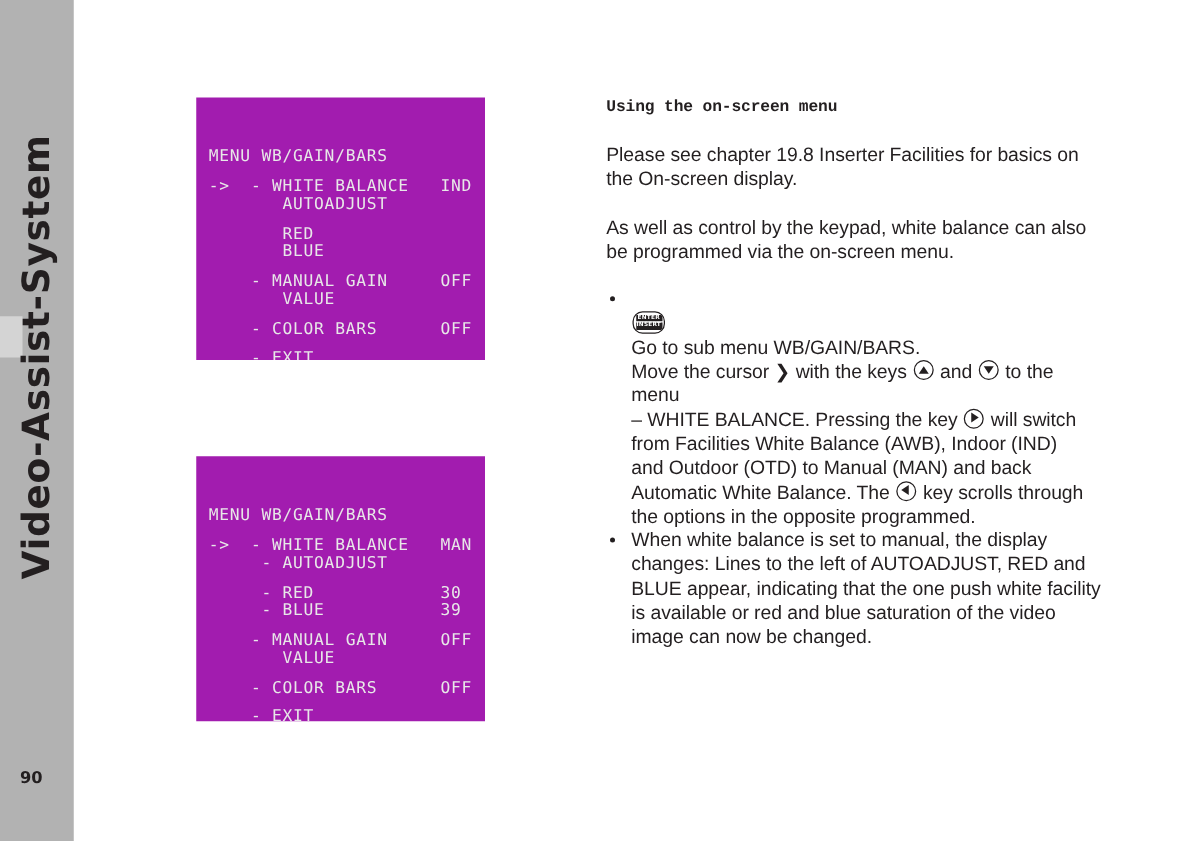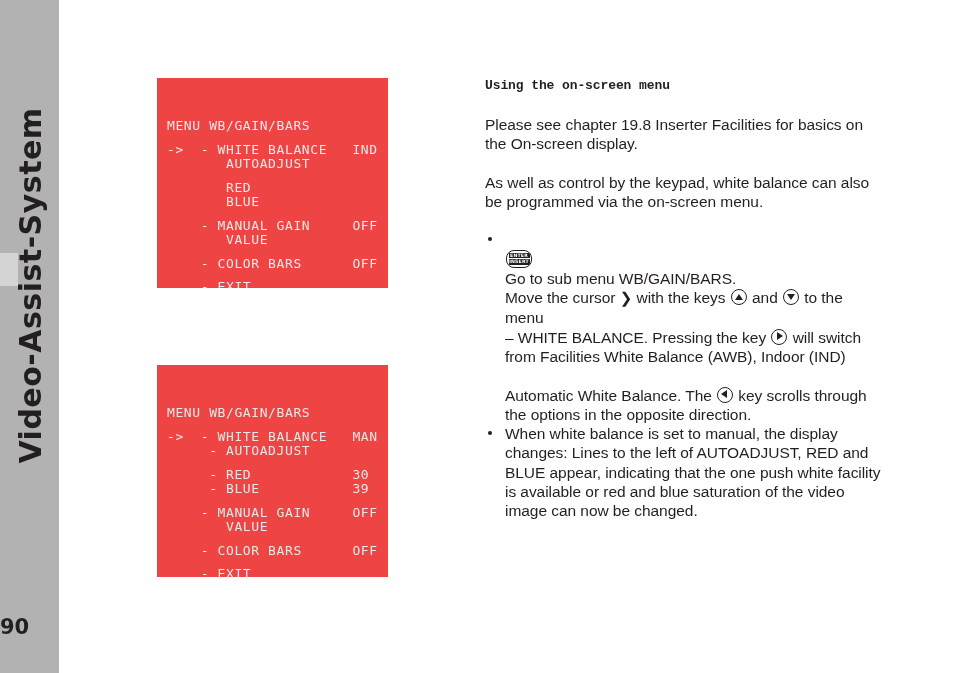--- a/index.html
+++ b/index.html
@@ -41,30 +41,31 @@
     font-weight: bold;
     font-size: 30px;
     letter-spacing: 0.5px;
     color: #231f20;
     white-space: nowrap;
   }
   #page-number {
     position: absolute;
     left: 0; top: 615px;
     width: 50px;
-    font-family: "DejaVu Sans", sans-serif;
-    font-weight: bold;
-    font-size: 21px;
+    text-align: center;
+    font-family: "DejaVu Sans", sans-serif;
+    font-weight: bold;
+    font-size: 13px;
     color: #231f20;
   }
 
   
   .osd {
     position: absolute;
-    background: #ef4444;
+    background: #a21caf;
     color: #e8e8e8;
     font-family: "DejaVu Sans Mono", monospace;
     font-size: 13px;
     line-height: 14.5px;
     letter-spacing: 0.6px;
     white-space: pre;
     overflow: hidden;
   }
   #osd-1 { left: 157px; top: 78px;  width: 231px; height: 210px; }
   #osd-2 { left: 157px; top: 365px; width: 231px; height: 212px; }
@@ -223,25 +224,25 @@
       <span class="cursor-glyph">❯</span>
       <span>with the keys</span>
       <span class="keycircle up"><i></i></span>
       <span>and</span>
       <span class="keycircle down"><i></i></span>
       <span>to the menu</span><br>
       <span>– WHITE BALANCE. Pressing the key</span>
       <span class="keycircle right"><i></i></span>
       <span>will switch</span><br>
       <span>from Facilities White Balance (AWB), Indoor (IND)</span><br>
-      <br>
+      <span>and Outdoor (OTD) to Manual (MAN) and back</span><br>
       <span>Automatic White Balance. The</span>
       <span class="keycircle left"><i></i></span>
       <span>key scrolls through</span><br>
-      <span>the options in the opposite direction.</span>
+      <span>the options in the opposite programmed.</span>
     </li>
 
     <li>
       <span class="dot"></span><span>When white balance is set to manual, the display changes: Lines to the left of AUTOADJUST, RED and BLUE appear, indicating that the one push white facility is available or red and blue saturation of the video image can now be changed.</span>
     </li>
 
   </ul>
 </div>
 
 </body></html>

